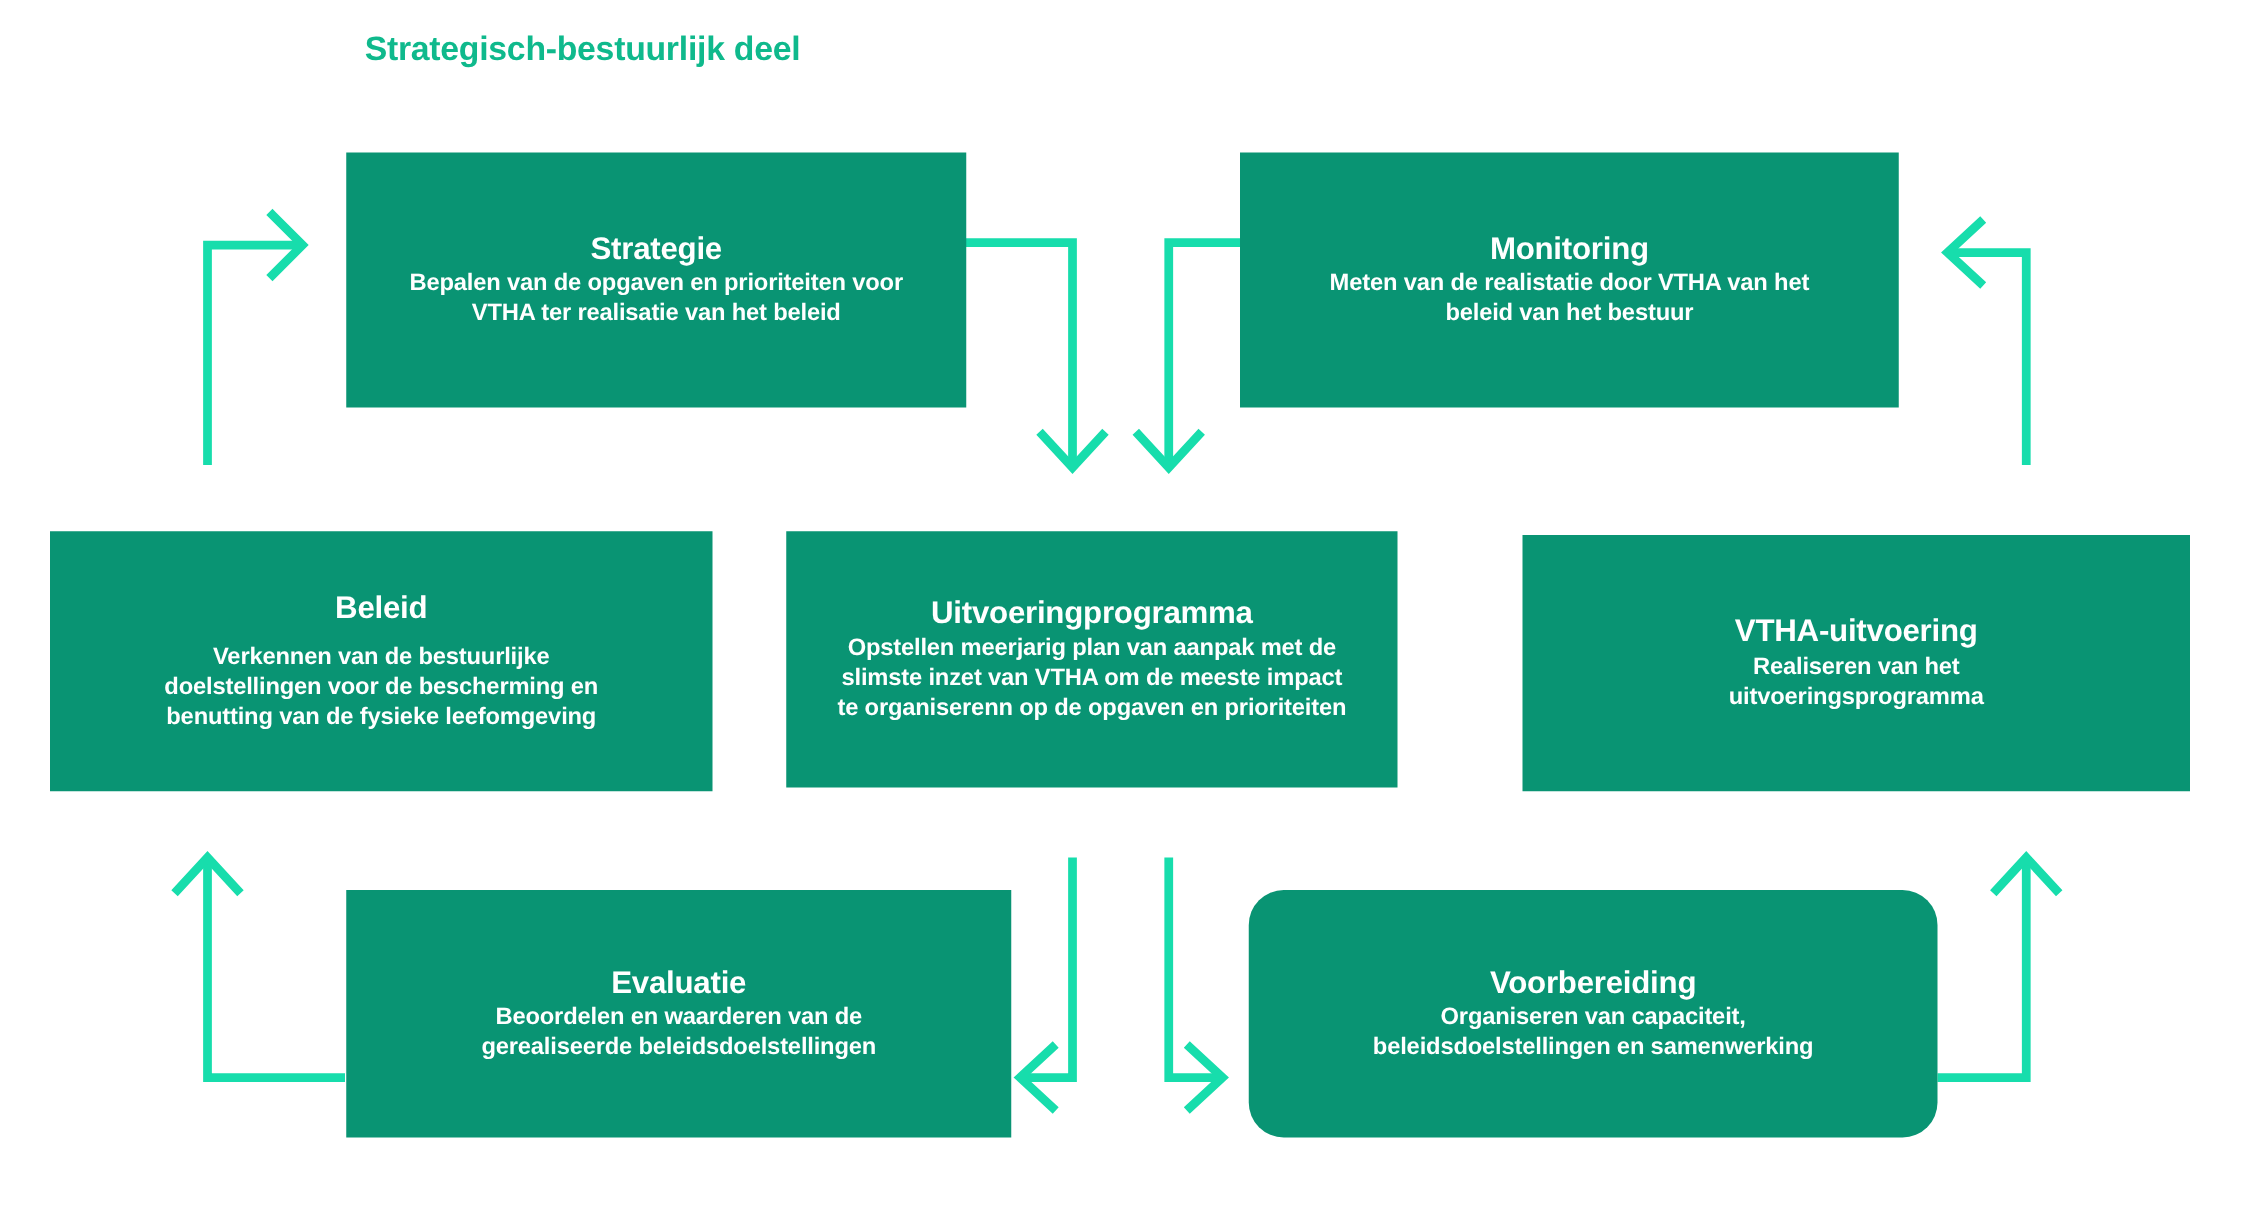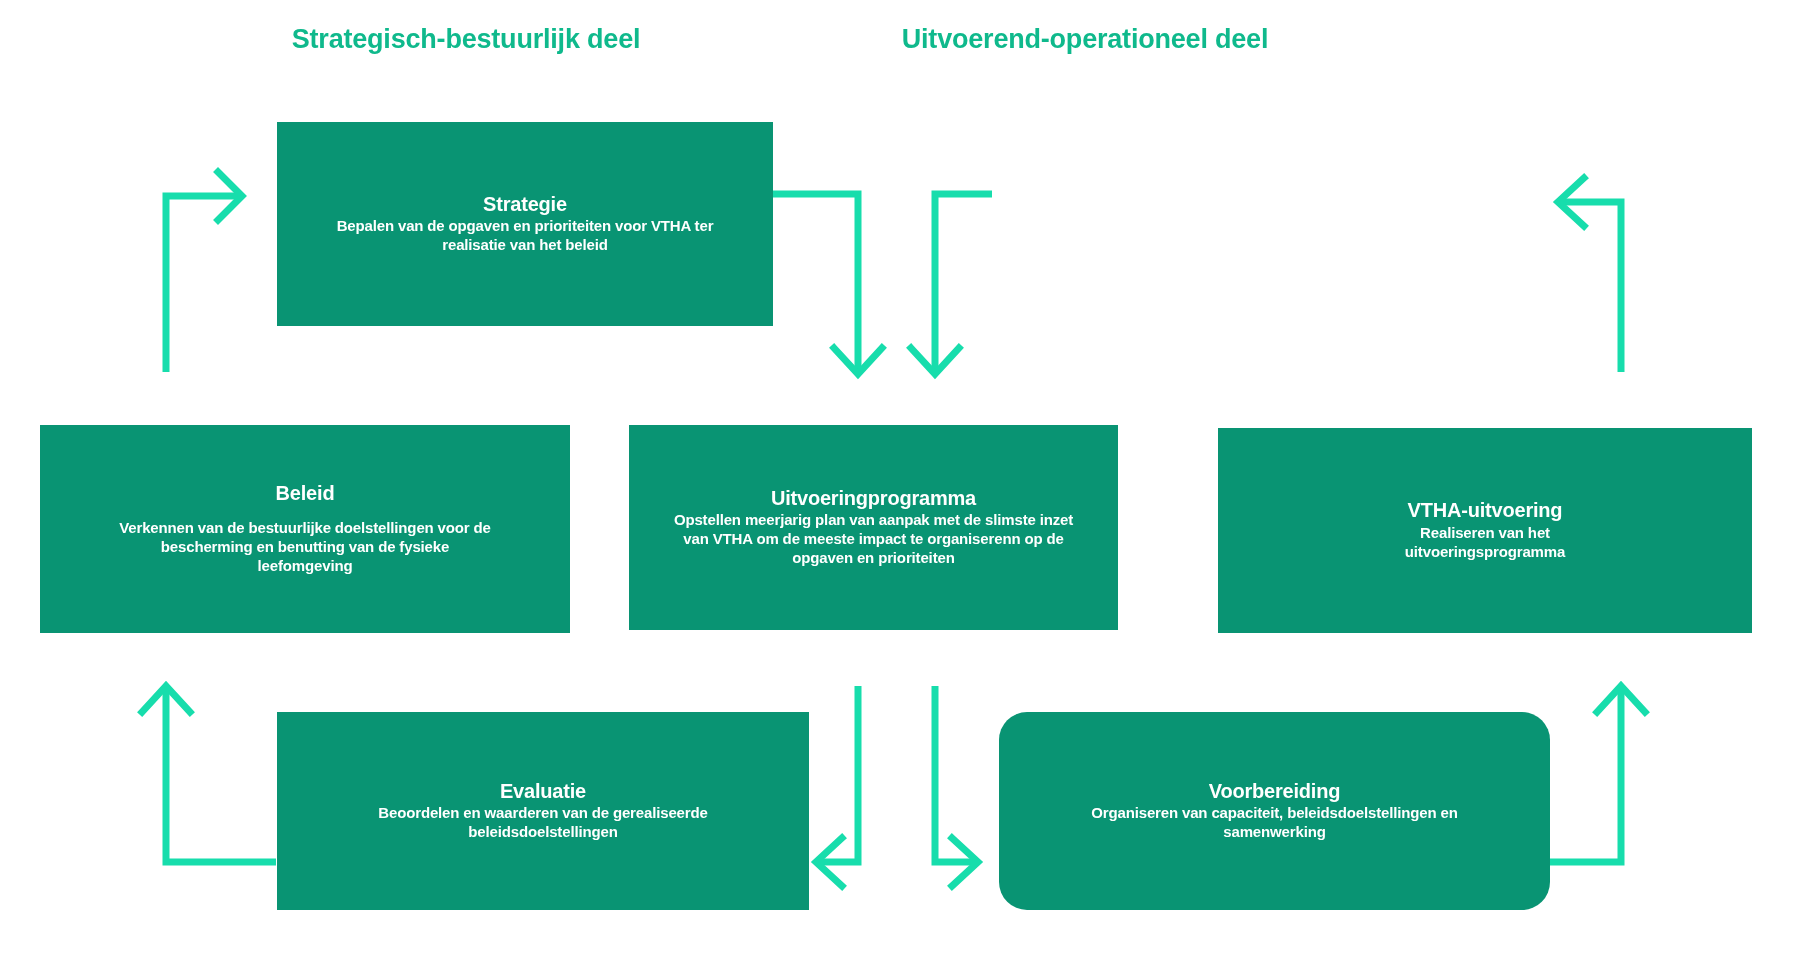--- a/index.html
+++ b/index.html
@@ -25,28 +25,28 @@
     color:#ffffff;
     display:flex;
     flex-direction:column;
     align-items:center;
     justify-content:center;
     text-align:center;
     box-sizing:border-box;
     padding:6px 10px;
   }
   .box .b-title{
-    font-size:20px;
+    font-size:25px;
     font-weight:bold;
     line-height:1.18;
     letter-spacing:-0.2px;
     margin-bottom:1px;
   }
   .box .b-desc{
-    font-size:15px;
+    font-size:19px;
     font-weight:bold;
     line-height:1.26;
     letter-spacing:-0.15px;
     max-width:100%;
   }
 
   svg.arrows{position:absolute;left:0;top:0;width:1800px;height:968px;overflow:visible;}
   svg.arrows path, svg.arrows line{
     stroke:#17ddac;
     stroke-width:7;
@@ -59,21 +59,20 @@
     stroke-linejoin:miter;
   }
 </style>
 </head>
 <body>
 
 <div id="stage">
 
   <div class="col-title" style="left:466px; top:24px;text-align:right;">Strategisch-bestuurlijk deel</div>
 
-  <div class="col-title" style="left:1085px; top:24px;">Uitvoerend-operationeel deel</div>
 
   <svg class="arrows" viewBox="0 0 1800 968">
 
     <g>
       <path d="M166 372 L166 196 L240 196"></path>
       <path class="head" d="M218 172 L242 196 L218 220"></path>
     </g>
 
     <g>
       <path d="M772 194 L858 194 L858 372"></path>
@@ -110,20 +109,24 @@
       <path class="head" d="M1597 712 L1621 686 L1645 712"></path>
     </g>
 
   </svg>
 
   <div class="box" style="left:277px; top:122px; width:496px; height:204px;">
     <div class="b-title">Strategie</div>
     <div class="b-desc" style="max-width:400px;">Bepalen van de opgaven en prioriteiten voor VTHA ter realisatie van het beleid</div>
   </div>
 
+  <div class="box" style="left:992px; top:122px; width:527px; height:204px;">
+    <div class="b-title">Monitoring</div>
+    <div class="b-desc" style="max-width:420px;">Meten van de realistatie door VTHA van het beleid van het bestuur</div>
+  </div>
 
   <div class="box" style="left:40px; top:425px; width:530px; height:208px;">
     <div class="b-title">Beleid</div>
     <div class="b-desc" style="max-width:380px;margin-top:12px;">Verkennen van de bestuurlijke doelstellingen voor de bescherming en benutting van de fysieke leefomgeving</div>
   </div>
 
   <div class="box" style="left:1218px; top:428px; width:534px; height:205px;">
     <div class="b-title">VTHA-uitvoering</div>
     <div class="b-desc" style="max-width:255px;">Realiseren van het uitvoeringsprogramma</div>
   </div>

